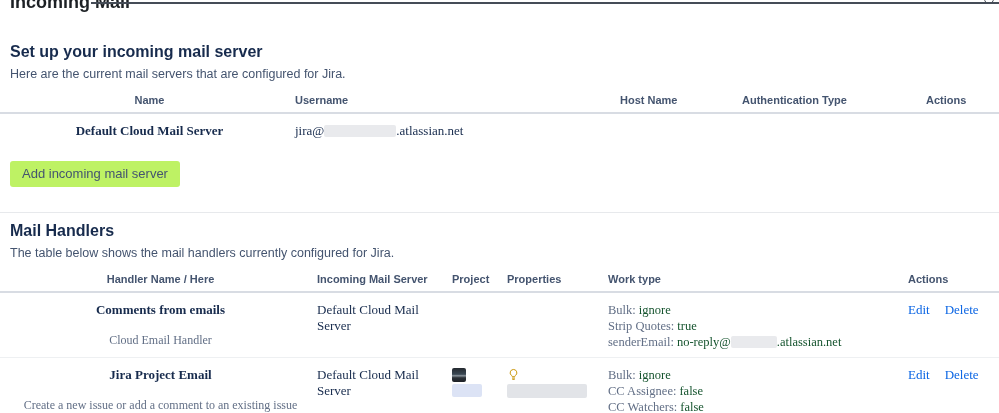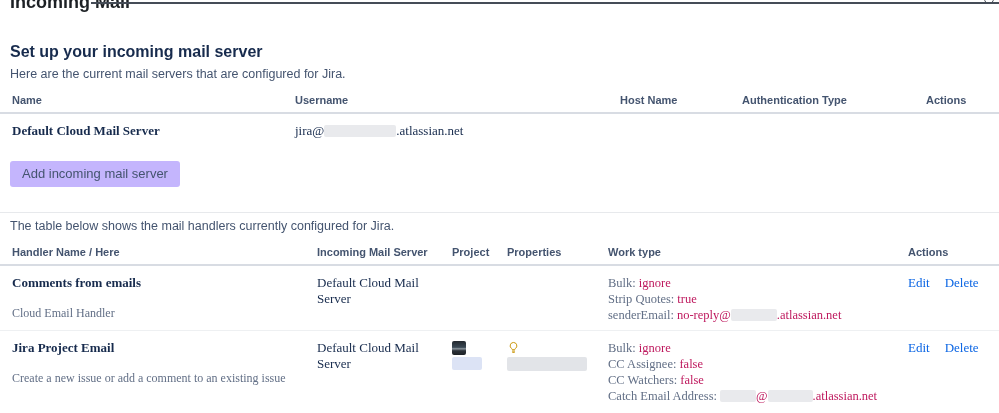--- a/index.html
+++ b/index.html
@@ -26,50 +26,50 @@
   
   .t-head { display:grid; border-bottom:2px solid #D8DCE3; margin-top:6px; }
   .t-head > div {
     font-size:11px; font-weight:700; color:#44546F;
     padding:6px 8px 6px 0; white-space:nowrap;
   }
   .t-row { display:grid;font-family:Liberation Serif, serif; }
   .t-row > div { padding:9px 8px 0 0; }
   .cols1 { grid-template-columns:295px 325px 122px 184px 1fr; }
   .cols2 { grid-template-columns:317px 135px 55px 101px 300px 1fr; }
-  .first-col { padding-left:12px !important; }
+  .first-col { padding-left:12px !important;text-align:center; }
   .row-sep { border-bottom:1px solid #EEF0F2; }
   .t1-row > div { padding-bottom:14px; }
 
   .cell-bold { font-weight:700; font-size:13px; line-height:16px; }
   .cell-sub { font-size:12px; color:#626F86; line-height:15px; margin-top:15px; }
   .cell-plain { font-size:13px; line-height:16px; }
 
   .prop-line { font-size:12.5px; line-height:16px; white-space:nowrap; }
   .prop-label { color:#626F86; margin-right:3px; }
-  .prop-value { color:#be185d; }
+  .prop-value { color:#14532d; }
 
   .redact { display:inline-block; background:#E9EAED; border-radius:2px; height:12px; vertical-align:-2px; }
   .rd-user { width:72px; }
   .rd-sender { width:46px; }
   .rd-catch1 { width:36px; }
   .rd-catch2 { width:45px; }
   .rd-project { width:30px; height:13px; background:#DCE3F5; vertical-align:-2px; }
   .rd-worktype { width:80px; height:14px; background:#E2E4E8; vertical-align:-3px; }
 
   .avatar {
     display:inline-block; width:14px; height:14px; border-radius:2px; margin-right:4px;
     background:linear-gradient(180deg,#23282e 0%,#3a4854 45%,#8a949c 55%,#2b3138 70%,#1d2126 100%);
     vertical-align:-3px;
   }
   .wt-icon { display:inline-block; width:13px; height:13px; margin-right:4px; vertical-align:-2px; }
 
   .btn-subtle {
     display:inline-block; margin:8px 0 0 10px; padding:5px 12px 6px;
-    background:#c4b5fd; color:#44546F; border:none; border-radius:3px;
+    background:#bef264; color:#44546F; border:none; border-radius:3px;
     font-family:"Liberation Sans", sans-serif; font-size:13px; cursor:pointer; line-height:15px;
   }
   .divider { height:1px; background:#E7E9EC; margin-top:25px; }
   .section2 h2 { margin-top:8px; }
 
   .actions-cell { display:flex; gap:15px; }
   .link { color:#0C66E4; font-size:13px; line-height:16px; text-decoration:none; cursor:pointer; }
 </style>
 </head>
 <body>
@@ -101,20 +101,21 @@
       <div class="cell-plain"></div>
       <div class="cell-plain"></div>
     </div>
 
     <button class="btn-subtle">Add incoming mail server</button>
   </div>
 
   <div class="divider"></div>
 
   <div class="section2">
+    <h2>Mail Handlers</h2>
     <p class="desc">The table below shows the mail handlers currently configured for Jira.</p>
 
     <div class="t-head cols2">
       <div class="first-col">Handler Name / Here</div>
       <div>Incoming Mail Server</div>
       <div>Project</div>
       <div>Properties</div>
       <div>Work type</div>
       <div>Actions</div>
     </div>

